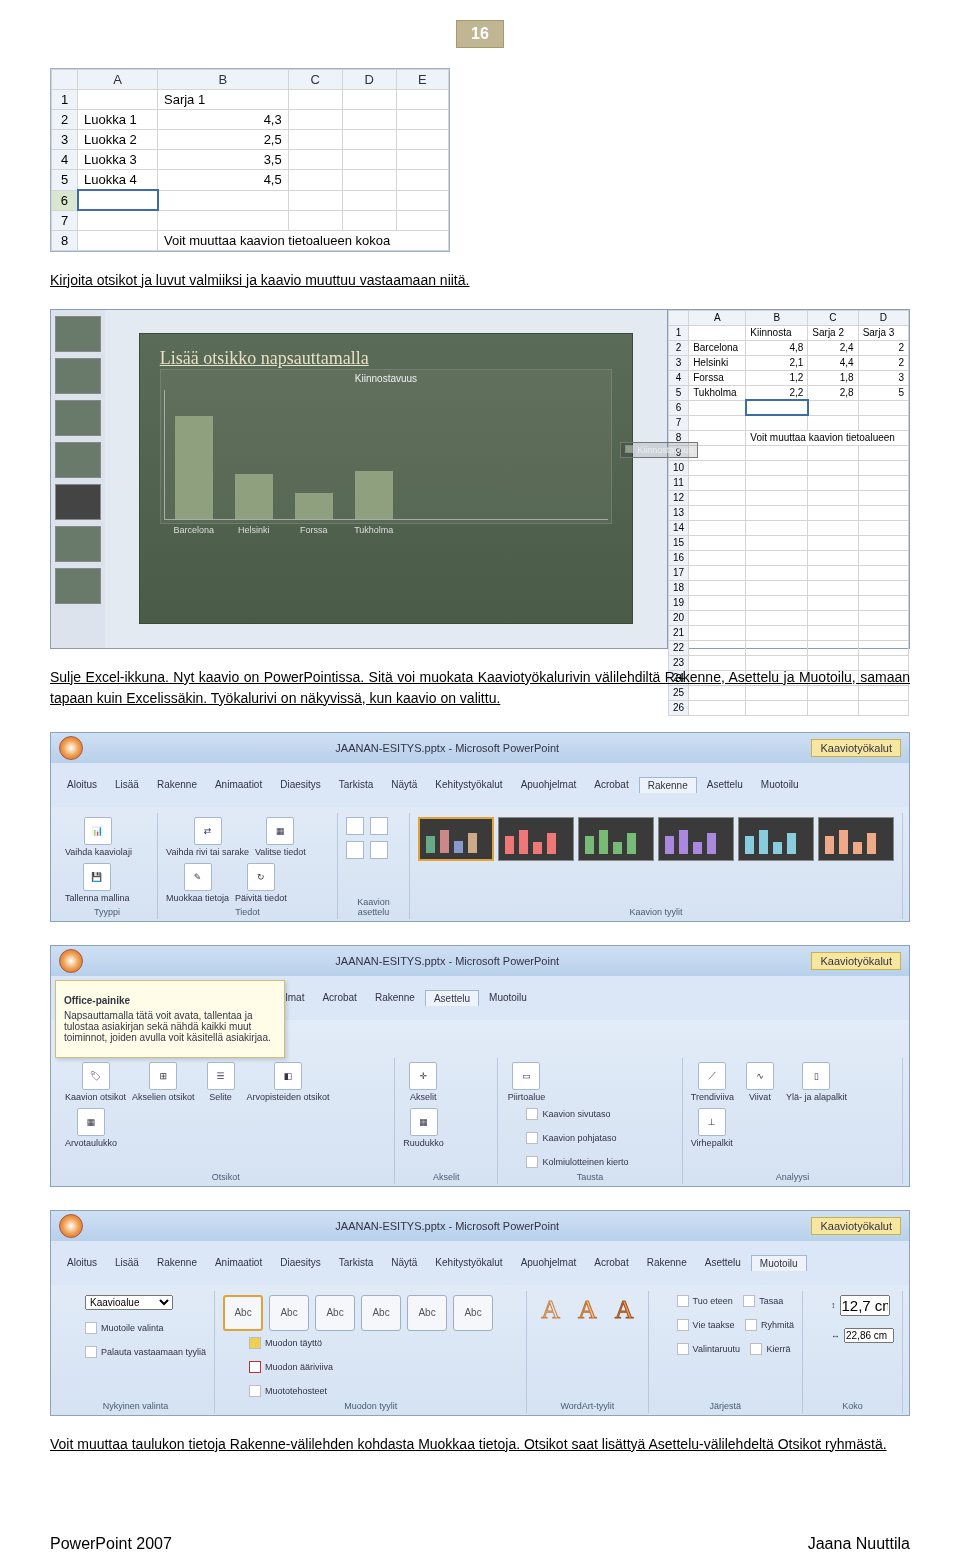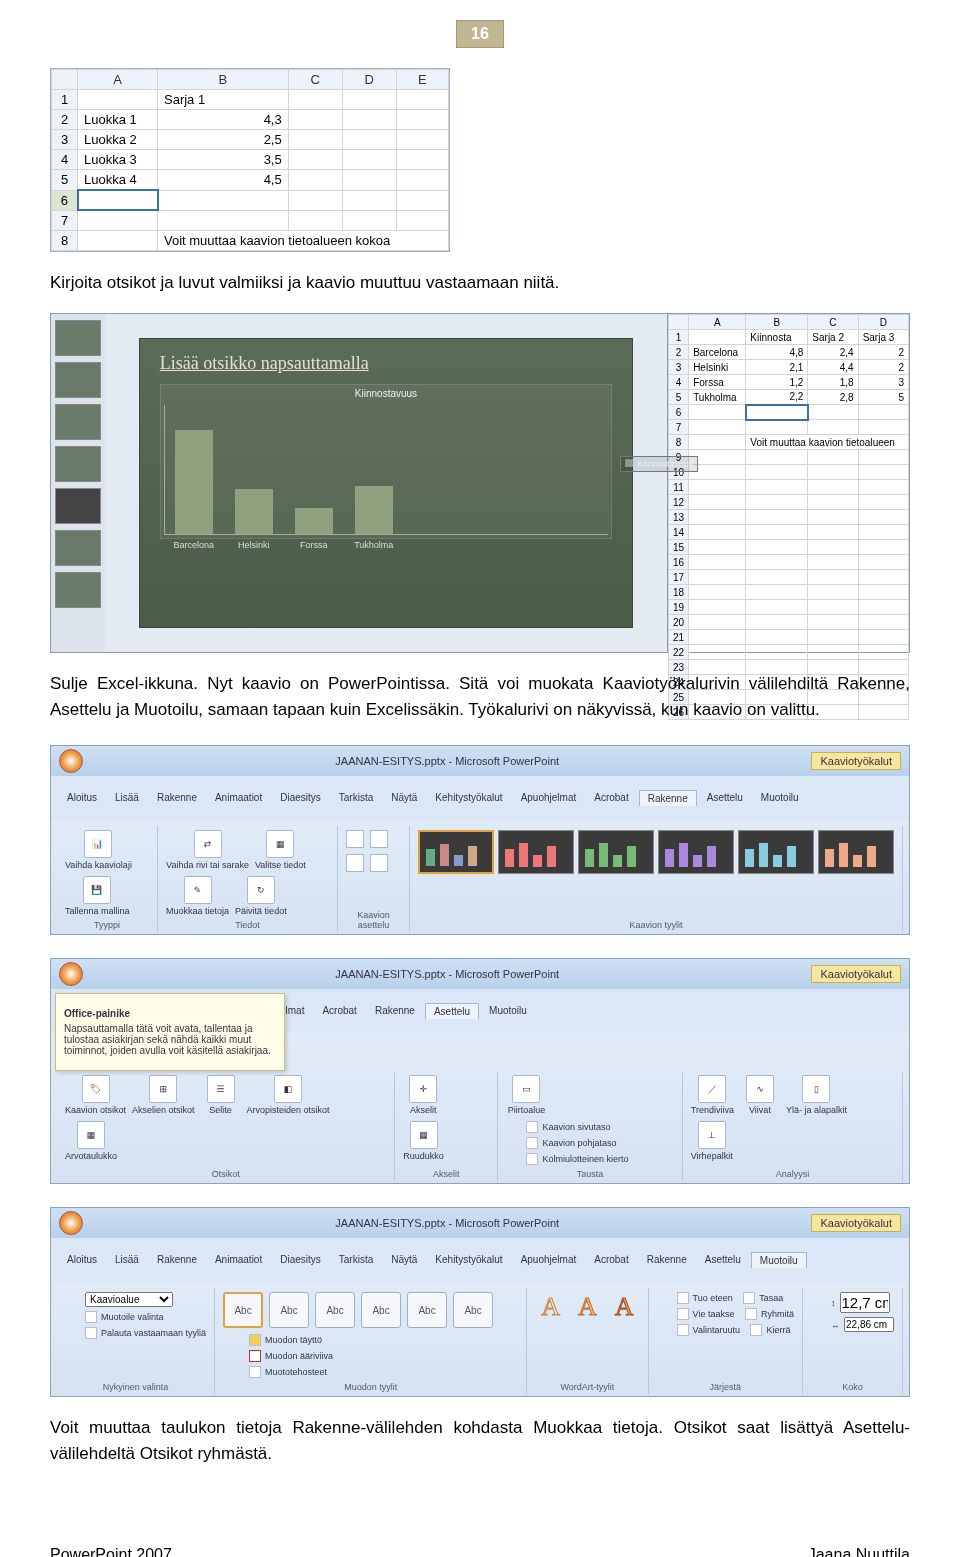--- a/index.html
+++ b/index.html
@@ -45,24 +45,25 @@
   }
   .excel-snippet .rowhdr {
     background: #eef3fa;
     text-align: center;
     width: 26px;
   }
   .excel-snippet .num { text-align: right; }
   .excel-snippet .hl { background: #dbe6d0; }
   .excel-snippet .sel-cell { border: 2px solid #3b6ea5; }
   .para {
-    font-size: 17px;
+    font-size: 14px;
     line-height: 1.5;
     margin: 18px 0;
     text-align: justify;
+    text-decoration: underline;
   }
   
   .big-shot {
     display: flex;
     width: 100%;
     height: 340px;
     border: 1px solid #8a9cb3;
     margin-bottom: 10px;
     font-size: 10px;
   }
@@ -88,21 +89,21 @@
     display:flex;align-items:center;justify-content:center;
   }
   .slide-inner {
     width: 88%;
     height: 86%;
     background: linear-gradient(#5a6b57,#4a5b47);
     padding: 14px 20px;
     color:#eee;
     border:1px solid #3a4a37;
   }
-  .slide-title { font-family: Georgia, serif; font-size: 18px; color:#e8e0c8; margin-bottom:10px; text-decoration: underline; }
+  .slide-title { font-family: Georgia, serif; font-size: 18px; color:#e8e0c8; text-decoration: underline; }
   .chart-box {
     background: rgba(255,255,255,0.05);
     border:1px solid rgba(200,200,200,0.2);
     padding:3px;
   }
   .chart-title { text-align:center; font-size:10px; margin-bottom:6px;}
   .bars-row { display:flex; align-items:flex-end; height:130px; gap:22px; padding:0 10px; border-left:1px solid #aaa; border-bottom:1px solid #aaa; position:relative;}
   .bar { width:38px; background:#8ea07e; position:relative;}
   .bar-label { position:absolute; left:50%; transform:translateX(-50%); bottom:-16px; font-size:9px; color:#ddd; white-space:nowrap;}
   .legend-right { position:absolute; right:-90px; top:40%; font-size:9px; background:rgba(0,0,0,0.1); padding:2px 4px; border:1px solid #777;}
@@ -151,21 +152,21 @@
   .mini-icon { width:18px;height:18px; background:#fff;border:1px solid #a8b8cc; display:flex;align-items:center;justify-content:center; font-size:9px;}
   .style-swatch { width:76px; height:44px; background:#3a3a3a; display:flex; gap:5px; align-items:flex-end; padding:6px; border:1px solid #888;}
   .style-swatch.active { border:2px solid #e2a23a;}
   .sw-bar { width:9px; }
   .swatch-row { display:flex; gap:4px;}
 
   .shape-swatch { width:40px;height:36px; background:#f5f7fa;border:1px solid #9fb0c6;border-radius:3px;display:flex;align-items:center;justify-content:center;font-size:10px;color:#555;}
   .shape-swatch.active { border:2px solid #e2a23a;}
   .wa-A { font-size:26px; font-family:Georgia,serif; -webkit-text-stroke:1px #d08040; color:transparent; padding:0 6px;}
 
-  .inline-list { display:flex; flex-direction:column; gap:4px; font-size:9px;padding-left:20px;}
+  .inline-list { display:flex; flex-direction:column; gap:12px; font-size:9px;padding-left:20px;}
   .inline-list span { display:flex;align-items:center;gap:4px;}
   .tinyic { width:12px;height:12px;background:#fff;border:1px solid #bbc;}
 
   .office-tooltip {
     position:relative;
     background:#fffde7;
     border:1px solid #c9c07a;
     padding:14px 8px;
     font-size:10px;
     width:230px;

